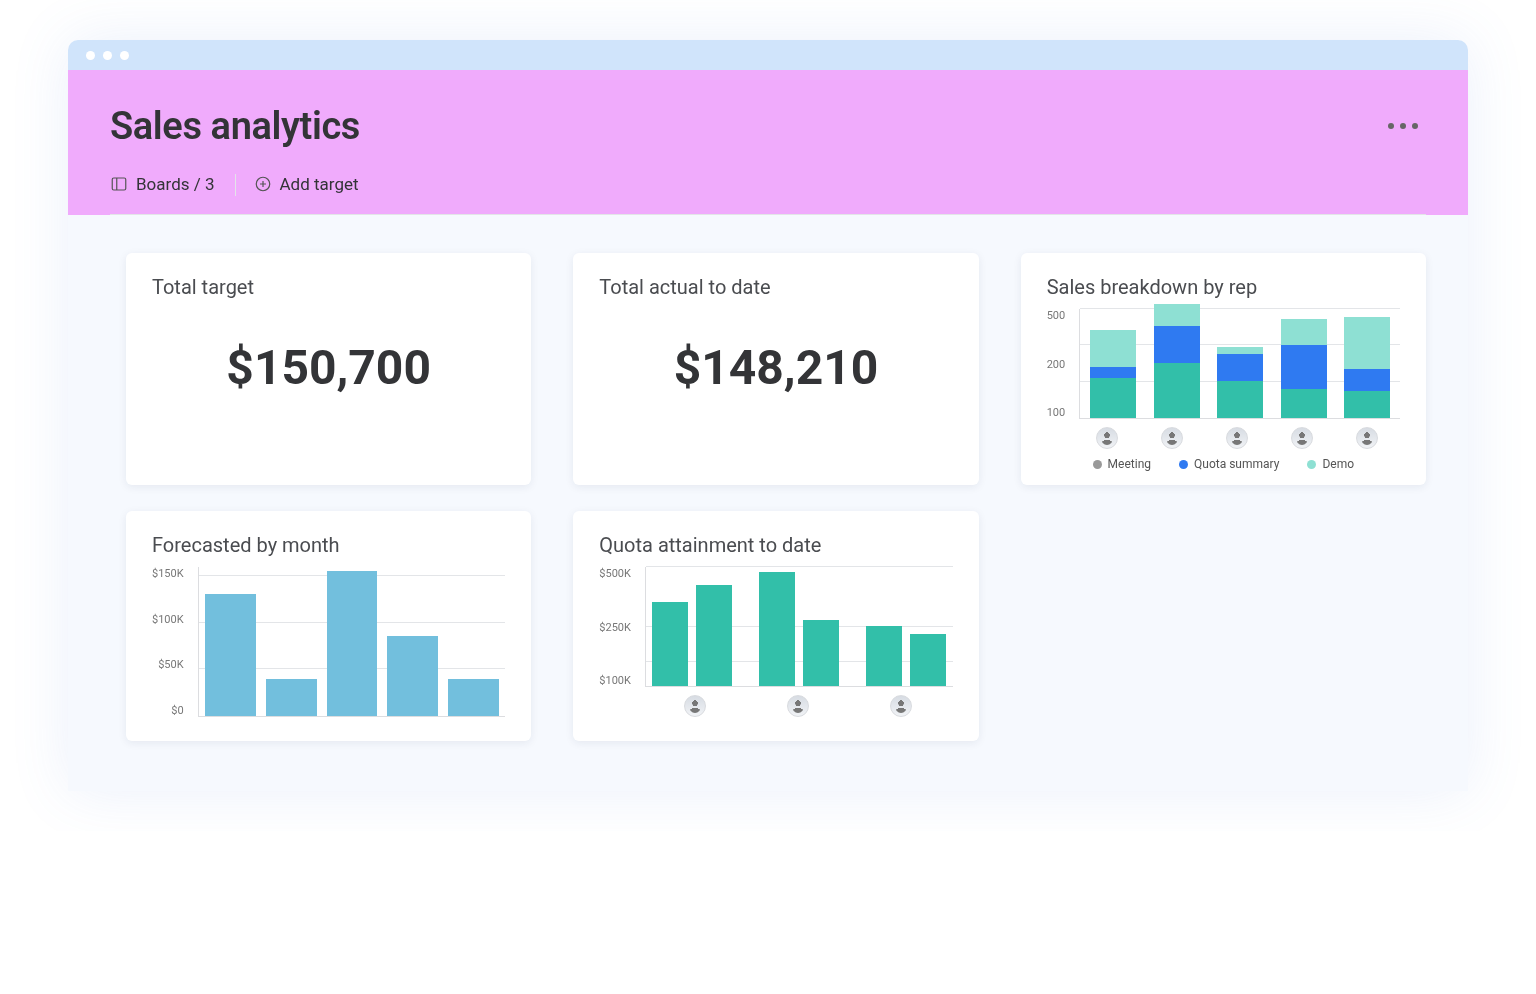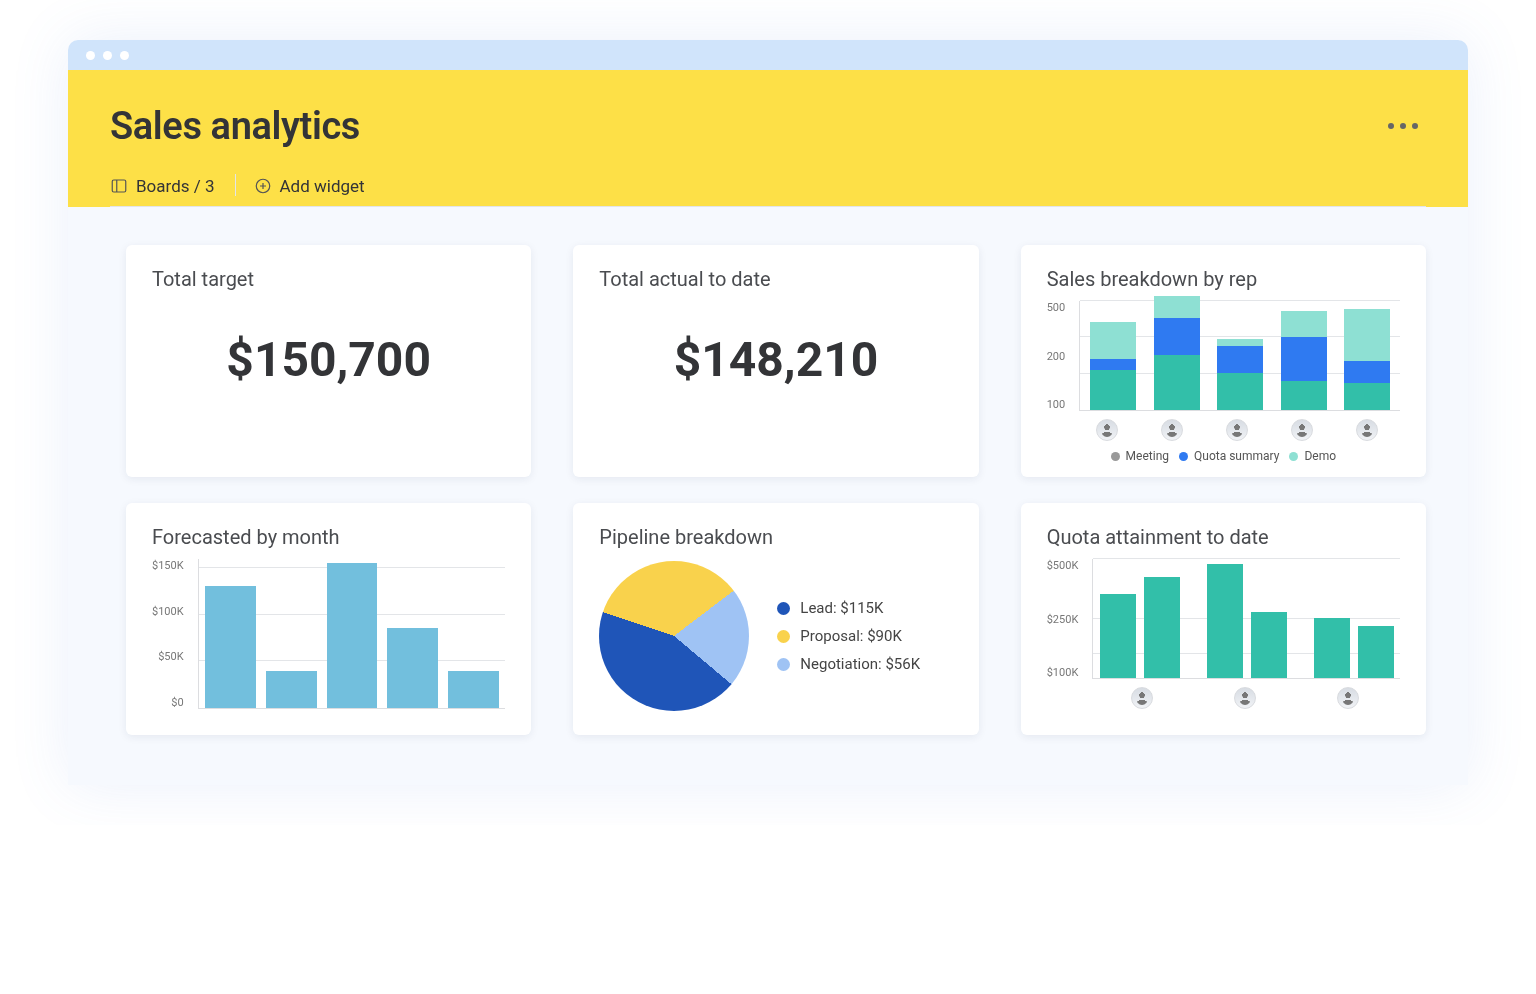--- a/index.html
+++ b/index.html
@@ -21,26 +21,26 @@
   body{padding:40px 38px;}
 
   .browser{
     width:100%;max-width:1400px;margin:0 auto;border-radius:10px 10px 0 0;
     box-shadow: 0 0 60px rgba(90,130,220,.12);
     overflow:hidden;
   }
   .browser-bar{background:var(--light-blue);height:30px;display:flex;align-items:center;padding:0 18px;gap:8px;}
   .dot{width:9px;height:9px;border-radius:50%;background:#ffffff;}
 
-  .page-head{background:#fde047;padding:34px 42px 0;}
+  .page-head{background:#f0abfc;padding:34px 42px 0;}
   h1{margin:0;font-size:38px;font-weight:600;color:var(--text-dark);letter-spacing:-.01em;}
   .head-row{display:flex;align-items:center;justify-content:space-between;}
   .menu-dots{display:flex;gap:6px;padding:8px;}
   .menu-dots span{width:6px;height:6px;border-radius:50%;background:#666;}
-  .toolbar{display:flex;align-items:flex-end;gap:18px;margin-top:26px;padding-bottom:10px;border-bottom:1px solid var(--grid);}
+  .toolbar{display:flex;align-items:flex-start;gap:18px;margin-top:26px;padding-bottom:18px;border-bottom:1px solid var(--grid);}
   .tool-item{display:flex;align-items:center;gap:8px;color:var(--text-dark);font-size:17px;}
   .tool-sep{width:1px;height:22px;background:var(--grid);margin-left:2px;}
   svg.icon{width:18px;height:18px;stroke:#555;fill:none;stroke-width:1.6;}
 
   .board{background:var(--body-bg);padding:38px 42px 50px;
     display:grid;grid-template-columns:repeat(3,1fr);gap:26px;}
   .card{background:var(--panel);border-radius:6px;box-shadow:var(--shadow);padding:22px 26px 24px;min-height:230px;margin-left:16px;}
   .card-title{font-size:20px;color:#4a4c50;font-weight:400;margin:0 0 10px;}
   .big-number{font-size:48px;font-weight:700;color:var(--text-dark);text-align:center;margin-top:40px;}
 
@@ -56,21 +56,21 @@
   .bar{width:100%;max-width:46px;display:flex;flex-direction:column;}
   .seg{width:100%;}
 
   .avatars-row{display:flex;justify-content:space-around;margin-top:8px;}
   .avatar{width:22px;height:22px;border-radius:50%;border:1px solid #d9dbdf;display:inline-block;
     background:linear-gradient(180deg,#d7dce3,#f1f3f6);position:relative;}
   .avatar::after{content:"";position:absolute;inset:3px 4px;border-radius:50%;
     background:radial-gradient(circle at 50% 30%, #777 0 24%, transparent 25%),
                radial-gradient(circle at 50% 110%, #777 0 40%, transparent 41%);}
 
-  .legend{display:flex;gap:10px;justify-content:center;font-size:12px;color:#555;margin-top:8px;flex-wrap:wrap;}
+  .legend{display:flex;gap:28px;justify-content:center;font-size:12px;color:#555;margin-top:8px;flex-wrap:wrap;}
   .legend-item{display:flex;align-items:center;gap:6px;}
   .sw{width:9px;height:9px;border-radius:50%;}
 
   
   .pie-row{display:flex;align-items:center;gap:28px;margin-top:12px;}
   .pie{width:150px;height:150px;border-radius:50%;position:relative;} 
   .pie-legend{list-style:none;padding:0;margin:0;font-size:15px;color:#444;}
   .pie-legend li{display:flex;align-items:center;gap:10px;margin:10px 0;}
   .pie-sw{width:13px;height:13px;border-radius:50%;}
 
@@ -108,21 +108,21 @@
           </svg>
         <span>Boards / 3</span>
       </div>
       <div class="tool-sep"></div>
       <div class="tool-item">
         <svg class="icon" viewBox="0 0 24 24">
             <circle cx="12" cy="12" r="9"></circle>
             <line x1="12" y1="8" x2="12" y2="16"></line>
             <line x1="8" y1="12" x2="16" y2="12"></line>
           </svg>
-        <span>Add widget</span>
+        <span>Add target</span>
       </div>
     </div>
   </div>
 
   <div class="board">
 
     <div class="card">
       <div class="card-title">Total target</div>
       <div class="big-number">$150,700</div>
     </div>
@@ -233,40 +233,20 @@
                 <div class="bar fore-bar" style="height: 79.6875px; max-width: 52px;"></div>
               </div>
               <div class="bar-col">
                 <div class="bar fore-bar" style="height: 37.5px; max-width: 52px;"></div>
               </div>
             </div>
           </div>
       </div>
     </div>
 
-    <div class="card">
-      <div class="card-title">Pipeline breakdown</div>
-      <div class="pie-row">
-        <div class="pie" id="pie" style="background: conic-gradient(from 130deg, rgb(31, 85, 184) 0deg, rgb(31, 85, 184) 158.621deg, rgb(249, 210, 76) 158.621deg, rgb(249, 210, 76) 282.759deg, rgb(159, 195, 244) 282.759deg, rgb(159, 195, 244) 360deg); box-shadow: rgba(255, 255, 255, 0) -4px 2px 0px inset;"></div>
-        <ul class="pie-legend">
-          <li>
-              <span class="pie-sw" style="background:#1f55b8"></span>
-              <span>Lead: $115K</span>
-            </li>
-          <li>
-              <span class="pie-sw" style="background:#f9d24c"></span>
-              <span>Proposal: $90K</span>
-            </li>
-          <li>
-              <span class="pie-sw" style="background:#9fc3f4"></span>
-              <span>Negotiation: $56K</span>
-            </li>
-        </ul>
-      </div>
-    </div>
 
     <div class="card">
       <div class="card-title">Quota attainment to date</div>
       <div class="chart-wrap" style="height:120px;">
         <div class="y-axis">
           <span>$500K</span>
           <span>$250K</span>
           <span>$100K</span>
         </div>
         <div class="plot" id="q-plot">

